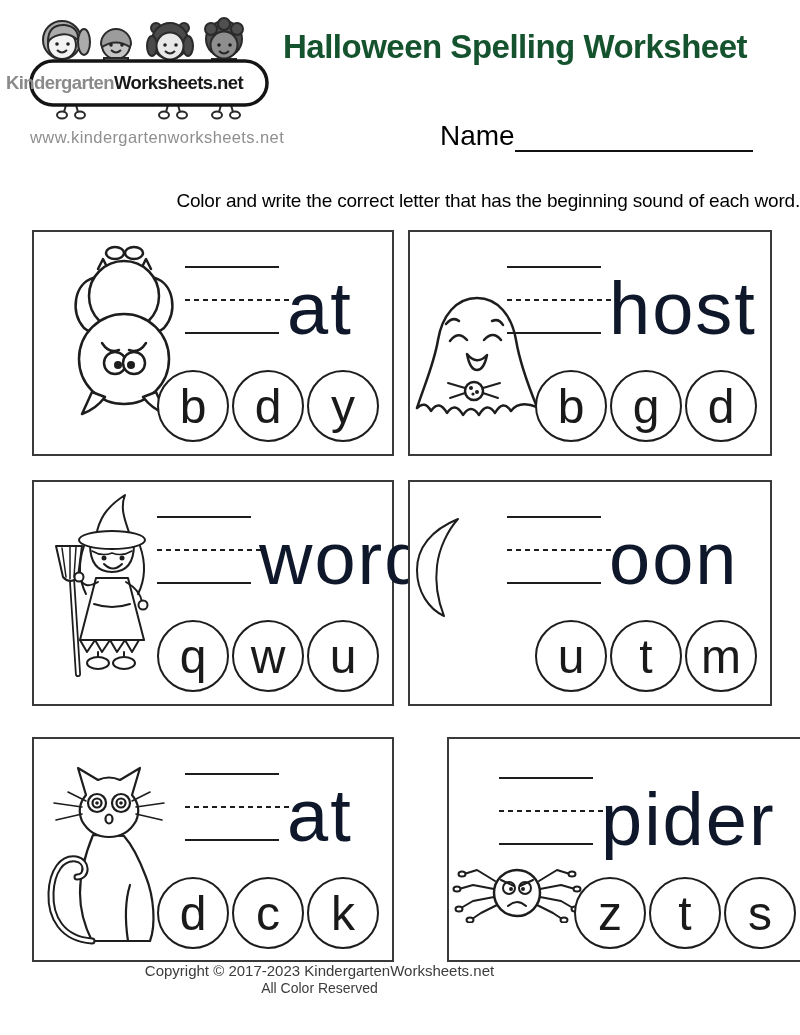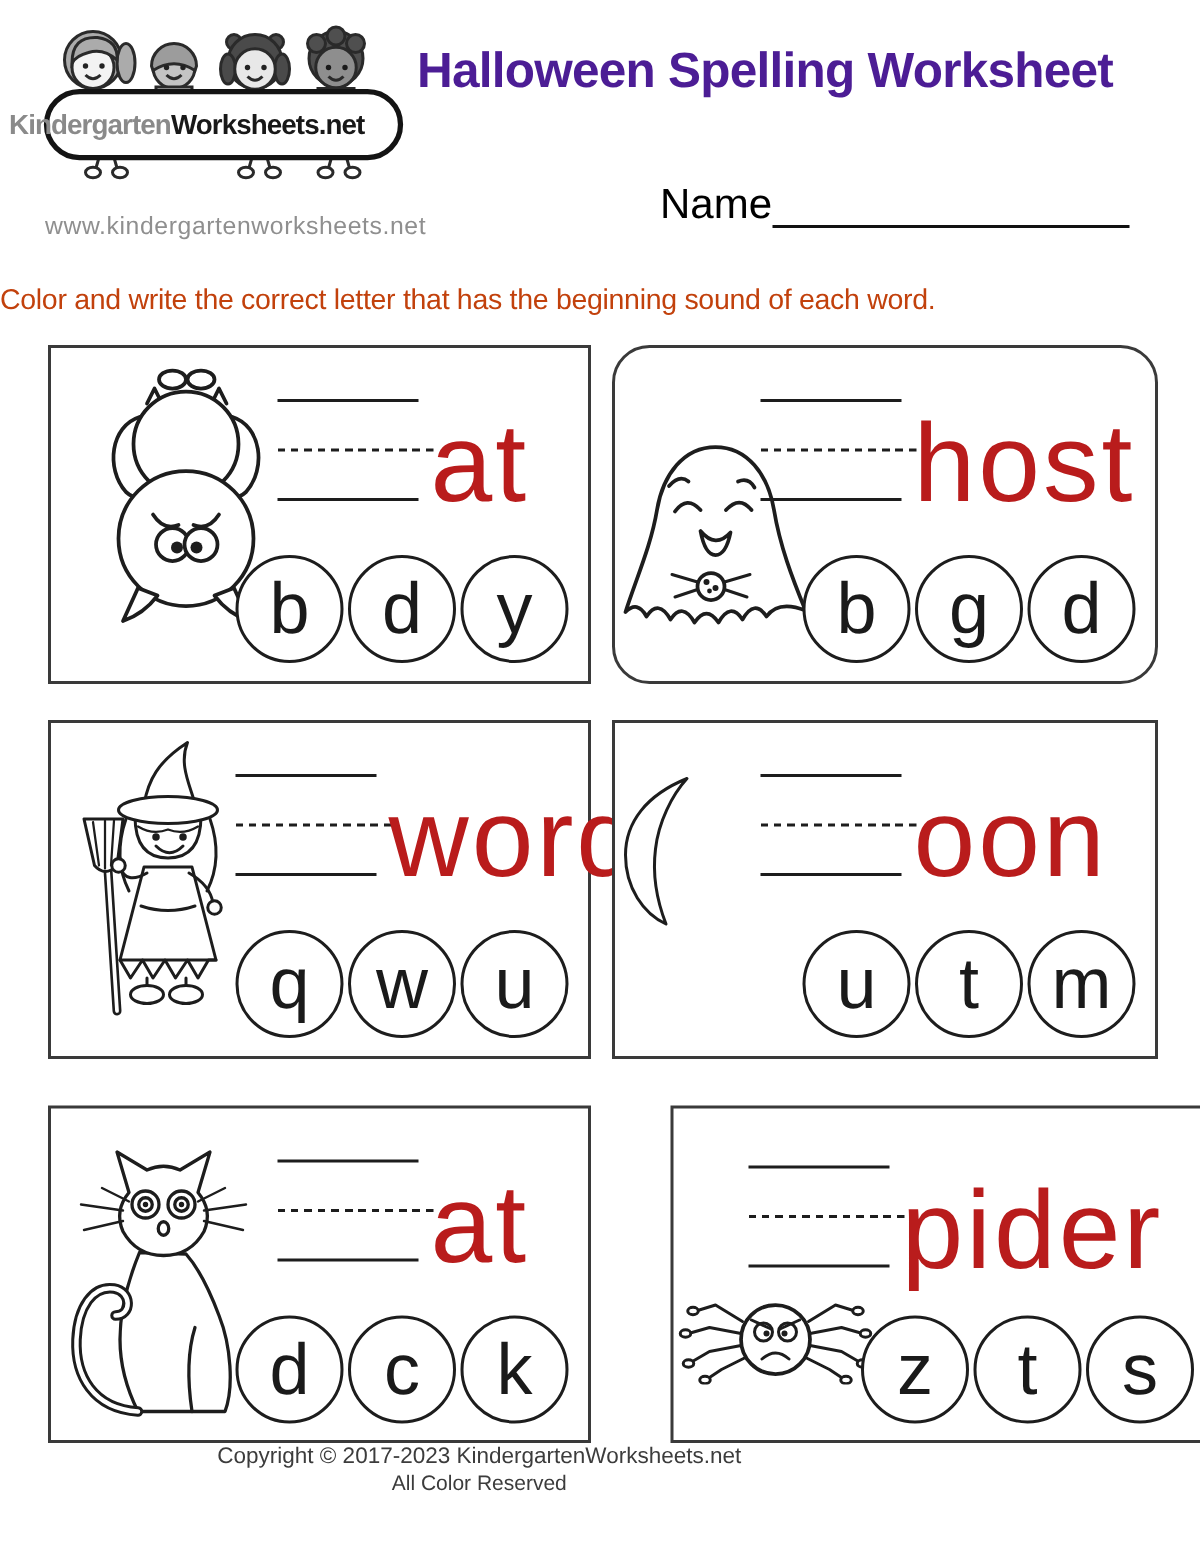--- a/index.html
+++ b/index.html
@@ -7,50 +7,50 @@
         font-family:"Liberation Sans",sans-serif;color:#151515;}
 
   
   .logo{position:absolute;left:28px;top:14px;width:242px;}
   .logo svg{display:block;}
   .logo-pill-text{position:absolute;left:3px;top:47px;width:187px;height:44px;
     display:flex;align-items:center;justify-content:center;
     font-weight:bold;font-size:18.5px;letter-spacing:-0.6px;white-space:nowrap;}
   .brand-gray{color:#8a8a8a;}
   .brand-black{color:#181818;}
-  .logo-url{margin-top:16px;padding-left:2px;font-size:16.5px;letter-spacing:0.4px;color:#8f8f8f;}
-
-  
-  .title{position:absolute;left:278px;top:28px;width:474px;
-    font-size:33px;font-weight:bold;letter-spacing:-0.5px;color:#4c1d95;}
+  .logo-url{margin-top:2px;padding-left:2px;font-size:16.5px;letter-spacing:0.4px;color:#8f8f8f;}
+
+  
+  .title{position:absolute;left:278px;top:28px;width:474px;text-align:center;
+    font-size:33px;font-weight:bold;letter-spacing:-0.5px;color:#14532d;}
   .name-row{position:absolute;left:440px;top:116px;display:flex;align-items:flex-end;
     font-size:28px;color:#000000;}
   .name-line{display:inline-block;width:238px;border-bottom:2.5px solid #111;height:34px;}
 
-  .instruction{position:absolute;left:0;top:190px;width:800px;text-align:left;
-    font-size:19px;letter-spacing:-0.2px;color:#c2410c;}
+  .instruction{position:absolute;left:0;top:190px;width:800px;text-align:right;
+    font-size:19px;letter-spacing:-0.2px;color:#000000;}
 
   
   .cell{position:absolute;border:2px solid #3a3a3a;background:#fff;}
   .c1{left:32px;top:230px;width:358px;height:222px;}
-  .c2{left:408px;top:230px;width:360px;height:222px;border-radius:25px;}
+  .c2{left:408px;top:230px;width:360px;height:222px;}
   .c3{left:32px;top:480px;width:358px;height:222px;}
   .c4{left:408px;top:480px;width:360px;height:222px;}
   .c5{left:32px;top:737px;width:358px;height:221px;}
   .c6{left:408px;top:737px;width:360px;height:221px;margin-left:39px;}
   .art{position:absolute;}
 
   .writing{position:absolute;top:34px;height:110px;}
   .guide{position:absolute;left:0;top:0;width:94px;height:68px;}
   .ln{position:absolute;left:0;width:94px;height:2px;background:#1d1d1d;}
   .ln.l1{top:0;}
   .ln.l3{top:66px;}
   .ln.l2{top:33px;width:104px;background:repeating-linear-gradient(90deg,#1d1d1d 0 5px,transparent 5px 9px);}
   .word{position:absolute;left:102px;top:6px;font-size:74px;line-height:1;
-    letter-spacing:2px;color:#b91c1c;white-space:nowrap;}
+    letter-spacing:2px;color:#0f172a;white-space:nowrap;}
 
   .choices{position:absolute;top:138px;right:13px;display:flex;gap:3px;}
   .circle{width:68px;height:68px;border:2px solid #1d1d1d;border-radius:50%;
     display:flex;align-items:center;justify-content:center;
     font-size:48px;color:#1a1a1a;background:#fff;}
 
   
   .c1 .writing{left:151px;} .c1 .art{left:28px;top:12px;}
   .c2 .writing{left:97px;}  .c2 .art{left:2px;top:62px;}
   .c3 .writing{left:123px;} .c3 .art{left:8px;top:8px;}

